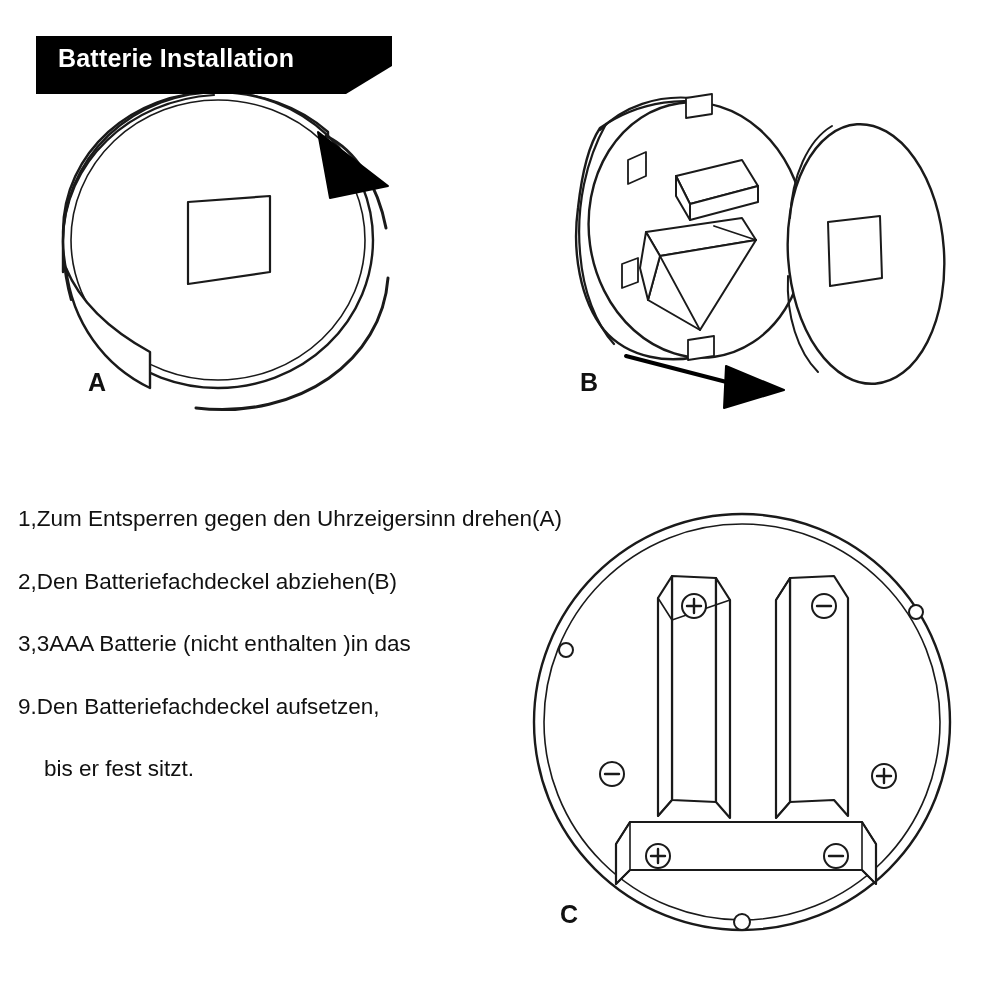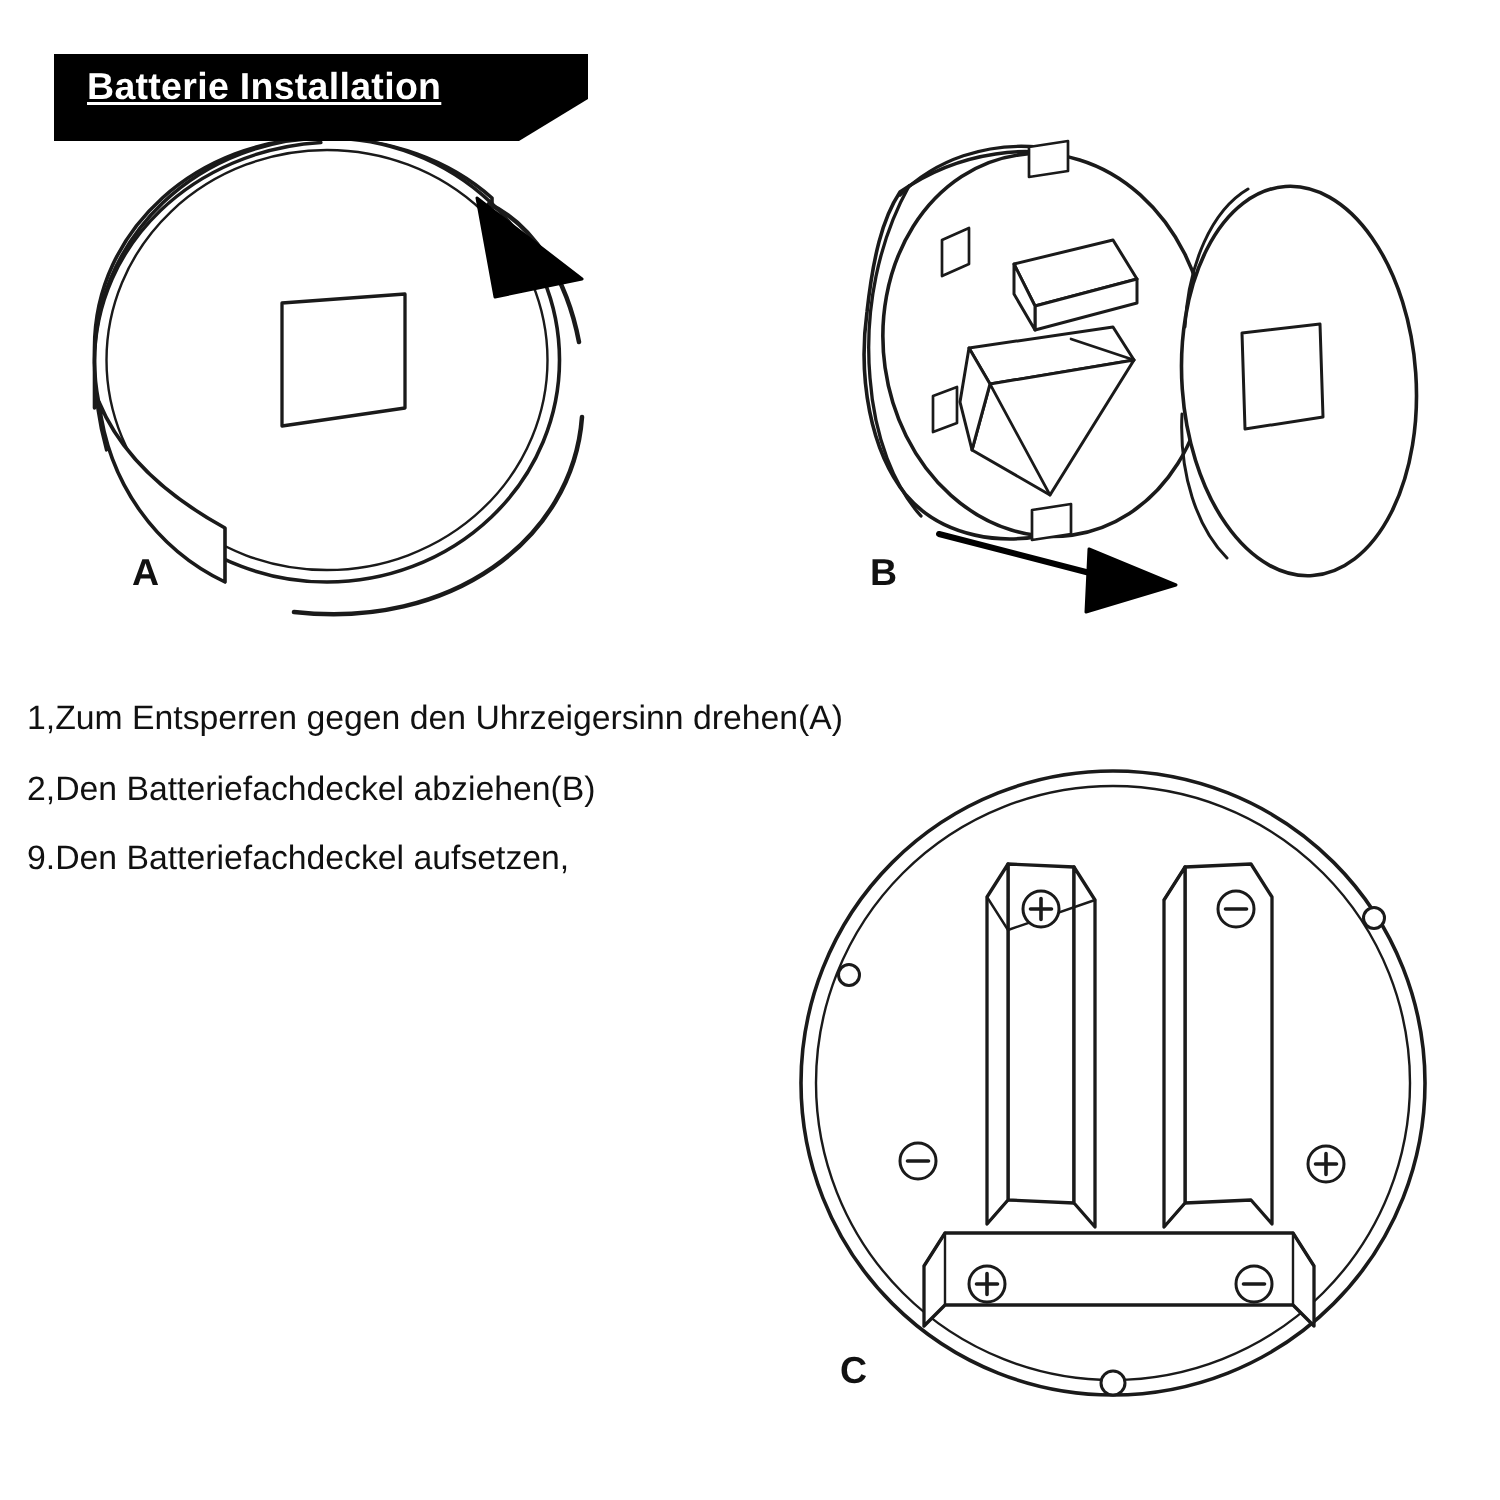--- a/index.html
+++ b/index.html
@@ -30,21 +30,20 @@
   .banner-label {
     position: absolute;
     left: 22px;
     top: 8px;
     color: #ffffff;
     font-size: 25px;
     font-weight: bold;
     letter-spacing: 0.2px;
     font-family: "Liberation Sans", sans-serif;
     white-space: nowrap;
-    text-decoration: underline;
   }
 
   
   .fig-label {
     position: absolute;
     font-size: 25px;
     font-weight: bold;
     color: #111111;
     font-family: "Liberation Sans", sans-serif;
   }
@@ -59,20 +58,21 @@
     top: 468px;
     width: 520px;
   }
   .instr-line {
     font-size: 22.5px;
     color: #111111;
     line-height: 1.0;
     margin-bottom: 24px;
     white-space: nowrap;
     font-family: "Liberation Sans", sans-serif;
+    margin-top: 40px;
   }
   .instr-line.indent { padding-left: 26px; }
 
   
   .art {
     position: absolute;
     left: 0;
     top: 0;
     width: 1000px;
     height: 1000px;
@@ -204,16 +204,18 @@
     <div class="banner-label">Batterie Installation</div>
   </div>
 
   <div class="fig-label" id="label-a">A</div>
   <div class="fig-label" id="label-b">B</div>
   <div class="fig-label" id="label-c">C</div>
 
   <div class="instructions">
     <div class="instr-line">1,Zum Entsperren gegen den Uhrzeigersinn drehen(A)</div>
     <div class="instr-line">2,Den Batteriefachdeckel abziehen(B)</div>
+    <div class="instr-line">3,3AAA Batterie (nicht enthalten )in das</div>
     <div class="instr-line">9.Den Batteriefachdeckel aufsetzen,</div>
+    <div class="instr-line indent">bis er fest sitzt.</div>
   </div>
 
 </div>
 
 </body></html>

